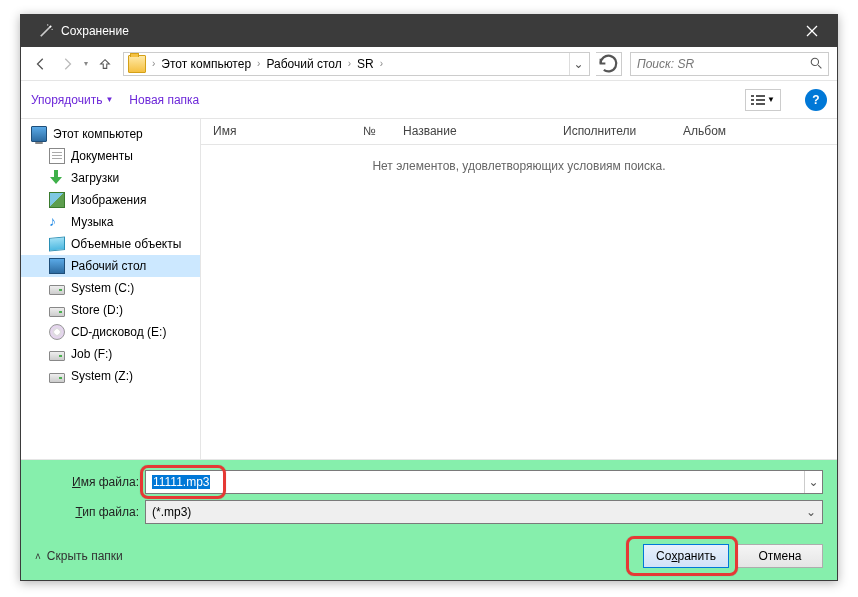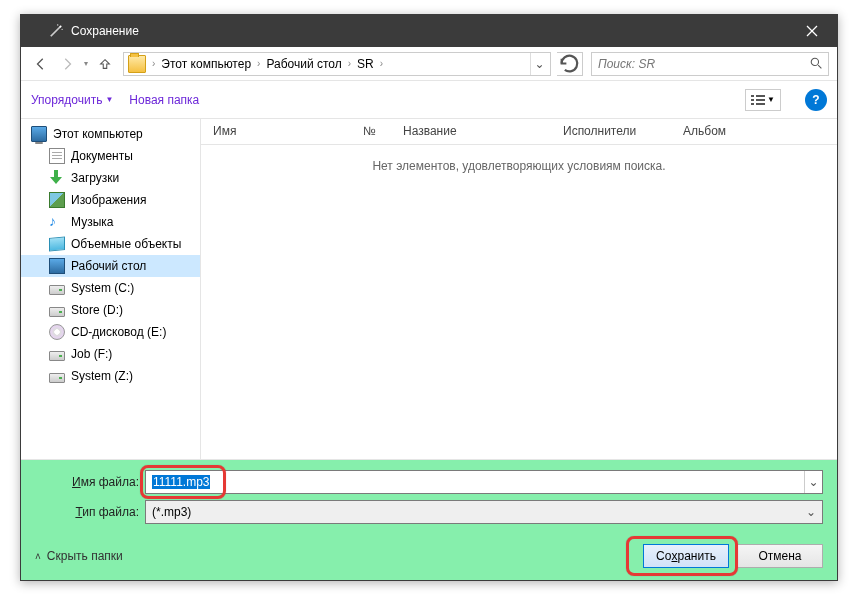--- a/index.html
+++ b/index.html
@@ -1,40 +1,40 @@
 <!DOCTYPE html>
 <html><head>
 <meta charset="utf-8">
 <style>
 * { box-sizing: border-box; margin: 0; padding: 0; font-family: "Segoe UI", Tahoma, sans-serif; font-size: 12px; }
 body { background: #fff; width: 858px; height: 597px; overflow: hidden; }
 
 .dialog { width: 818px; height: 567px; margin: 14px 20px; border: 1px solid #3b3b3b; background: #fff; display: flex; flex-direction: column; box-shadow: 0 2px 10px rgba(0,0,0,0.3); }
 
-.titlebar { height: 32px; background: #3b3b3b; color: #fff; display: flex; align-items: center; padding: 0 2px 0 28px; }
+.titlebar { height: 32px; background: #3b3b3b; color: #fff; display: flex; align-items: center; padding: 0 2px 0 18px; }
 .titlebar .wand { width: 14px; height: 14px; margin-right: 8px; }
 .titlebar .title { flex: 1; font-size: 12px; }
 .titlebar .close { width: 46px; height: 32px; display: flex; align-items: center; justify-content: center; cursor: pointer; }
 
 .navrow { height: 34px; display: flex; align-items: center; padding: 4px 8px; gap: 2px; border-bottom: 1px solid #e5e5e5; }
 .nav-btn { width: 24px; height: 24px; display: flex; align-items: center; justify-content: center; color: #666; cursor: pointer; }
 .nav-btn.disabled { color: #bbb; cursor: default; }
 .nav-btn svg { width: 14px; height: 14px; }
 .dropdown-tiny { width: 10px; color: #888; font-size: 8px; display:flex; align-items:center; justify-content:center;}
 .up-btn svg, .refresh-btn svg { width:14px; height:14px; }
 
 .breadcrumb { flex: 1; height: 24px; border: 1px solid #cccccc; background: #fff; display: flex; align-items: center; margin: 0 4px; }
 .bc-folder { width:18px; height:18px; margin: 0 2px 0 4px; background: linear-gradient(#ffe9a6,#f5c142); border:1px solid #d4a017; border-radius:1px; position:relative;}
 .bc-folder::before{content:"";position:absolute;top:-3px;left:1px;width:7px;height:3px;background:#f5c142;border:1px solid #d4a017;border-bottom:none;border-radius:1px 1px 0 0;}
 .bc-sep { color: #888; padding: 0 4px; font-size: 10px; }
 .bc-item { padding: 0 2px; cursor: pointer; white-space: nowrap; }
 .bc-tail { flex:1; display:flex; justify-content:flex-end; align-items:center; padding-right:2px;}
 .bc-chevdown { width:18px; height:22px; display:flex; align-items:center; justify-content:center; border-left:1px solid #ddd; color:#555;}
 .refresh-box { width:26px; height:24px; border:1px solid #ccc; border-left:none; display:flex;align-items:center;justify-content:center; color:#555; cursor:pointer;}
-.searchbox { width: 238px; height: 24px; border: 1px solid #ccc; display: flex; align-items: center; margin-left: 6px; }
+.searchbox { width: 199px; height: 24px; border: 1px solid #ccc; display: flex; align-items: center; margin-left: 6px; }
 .searchbox input { border: none; outline: none; flex: 1; padding: 0 6px; color: #666; font-style: italic; }
 .searchbox .sicon { width: 24px; display: flex; align-items: center; justify-content: center; color: #555; }
 
 .toolbar { height: 38px; padding: 6px 10px; display: flex; align-items: center; gap: 16px; border-bottom: 1px solid #e5e5e5; }
 .tb-link { color: #6d28d9; cursor: pointer; display:flex; align-items:center; gap:3px;}
 .tb-link .chev { font-size: 8px; }
 .tb-spacer { flex: 1; }
 .tb-view { width:36px; height:22px; border:1px solid #ccc; display:flex;align-items:center;justify-content:center; cursor:pointer; gap:2px;}
 .tb-help { width:22px; height:22px; border-radius:50%; background:#0078d7; color:#fff; display:flex;align-items:center;justify-content:center; font-weight:bold; cursor:pointer; margin-left:8px;}
 

